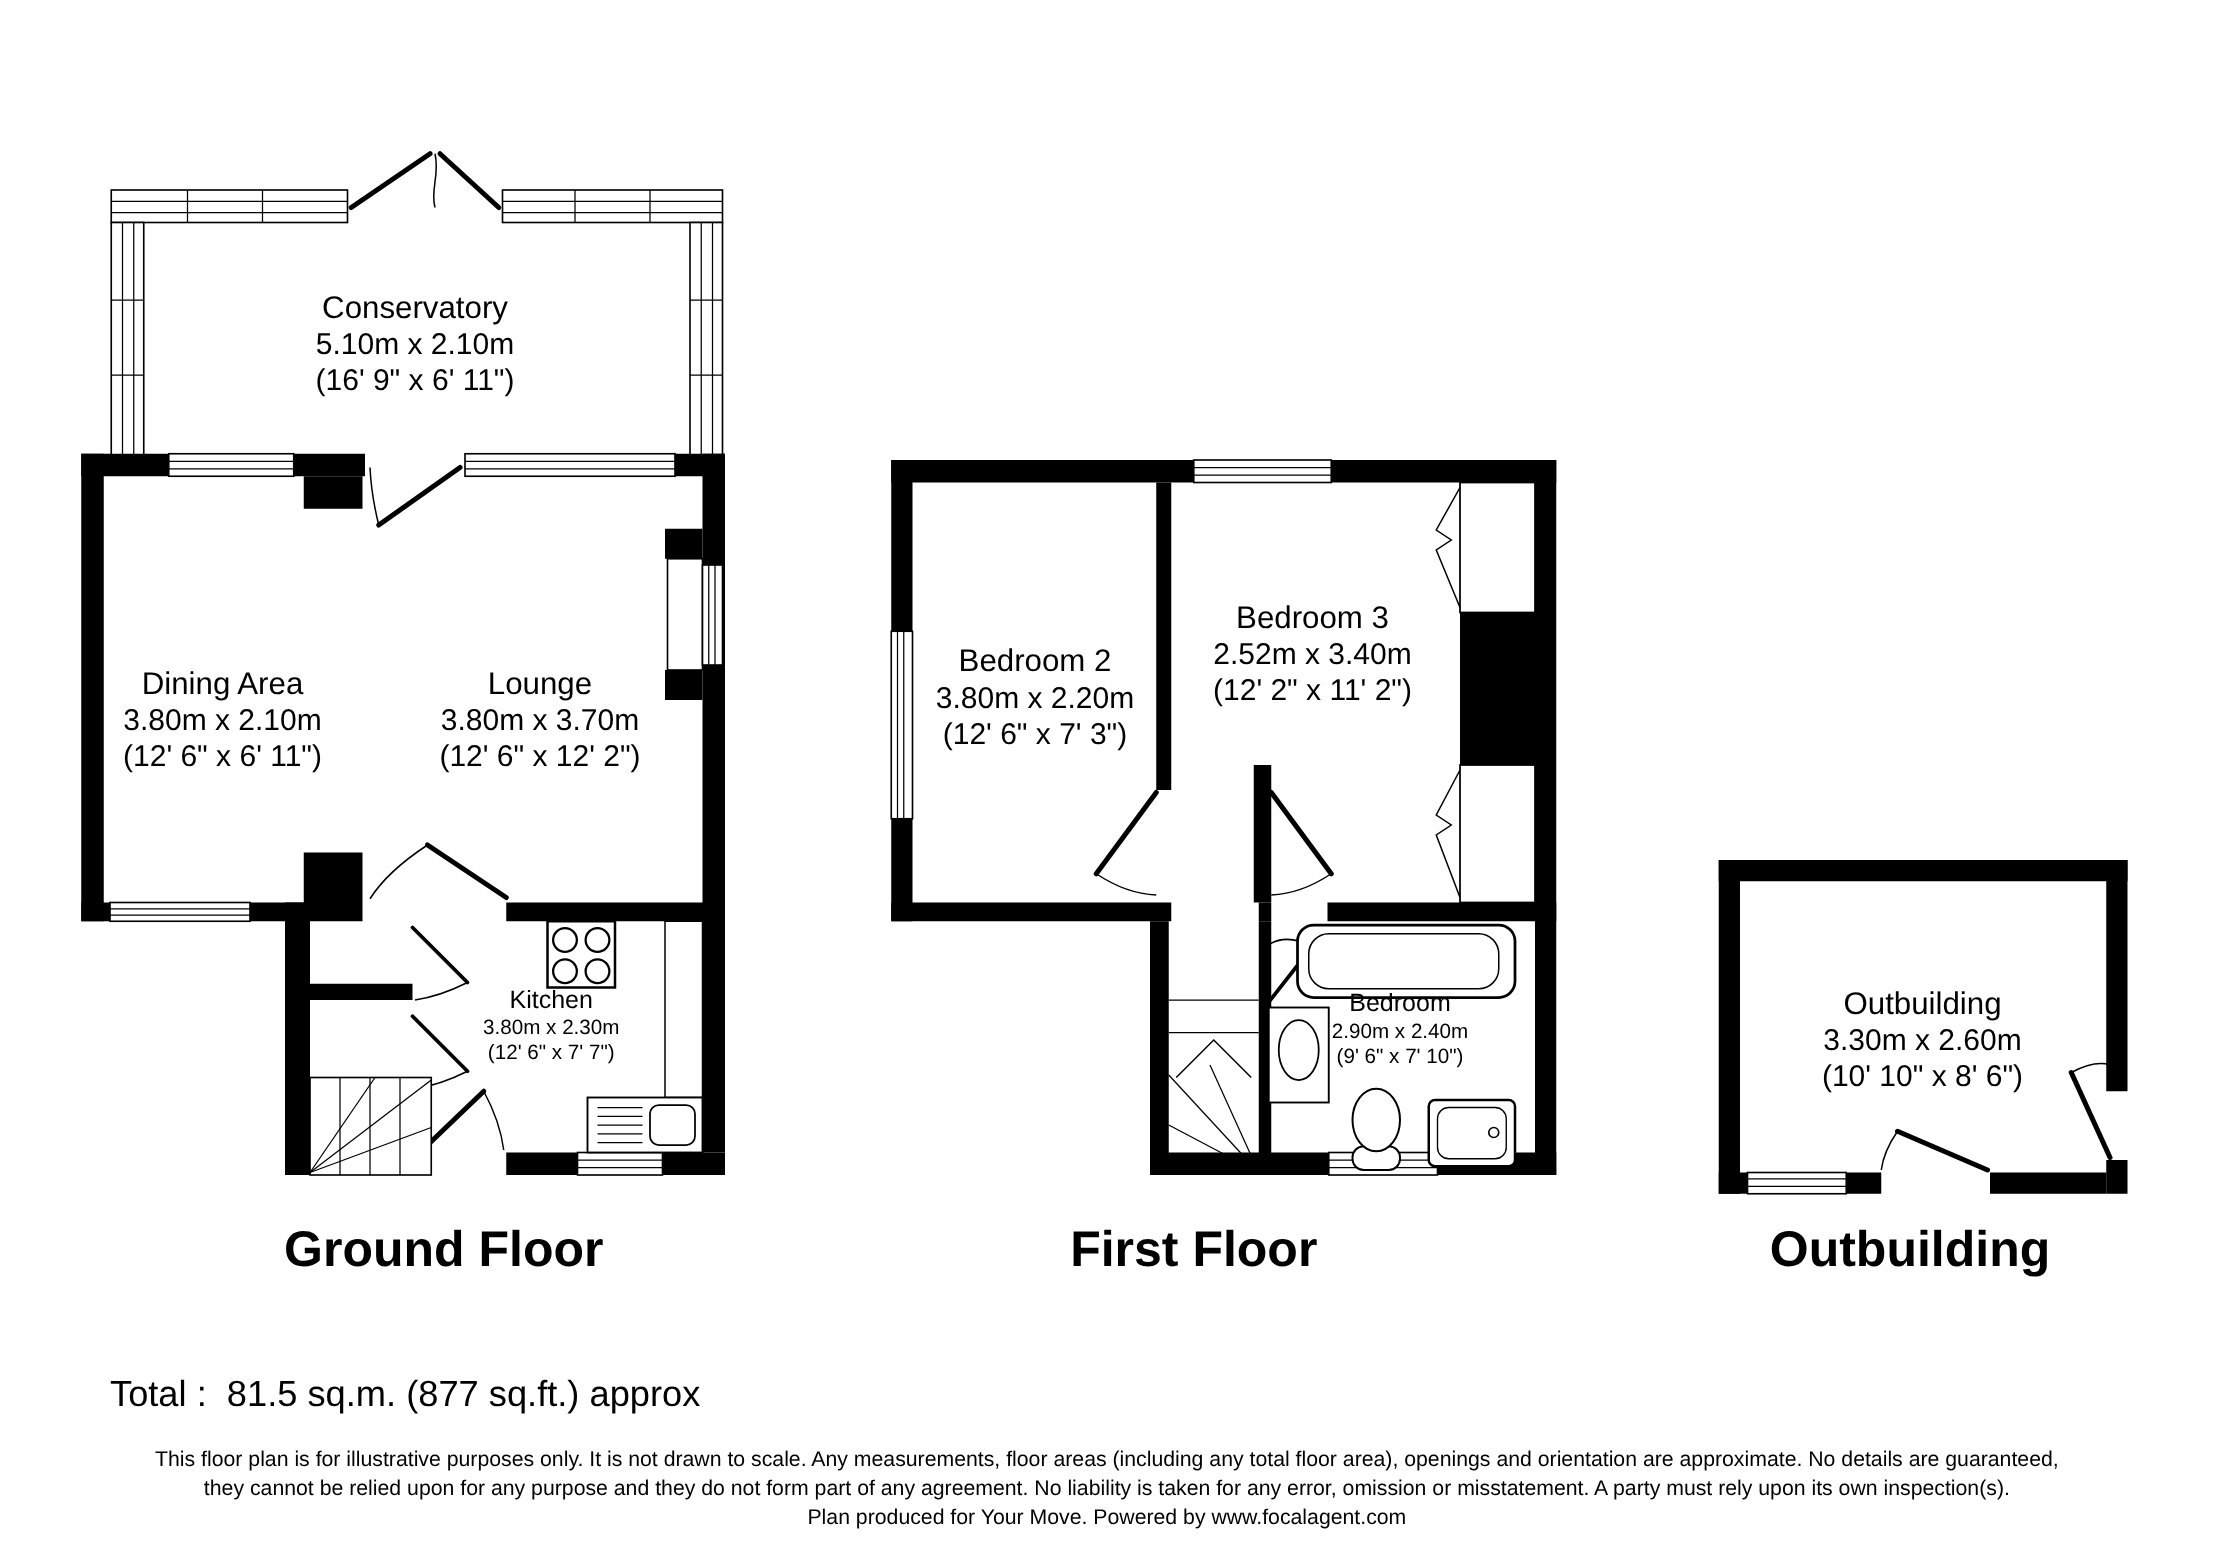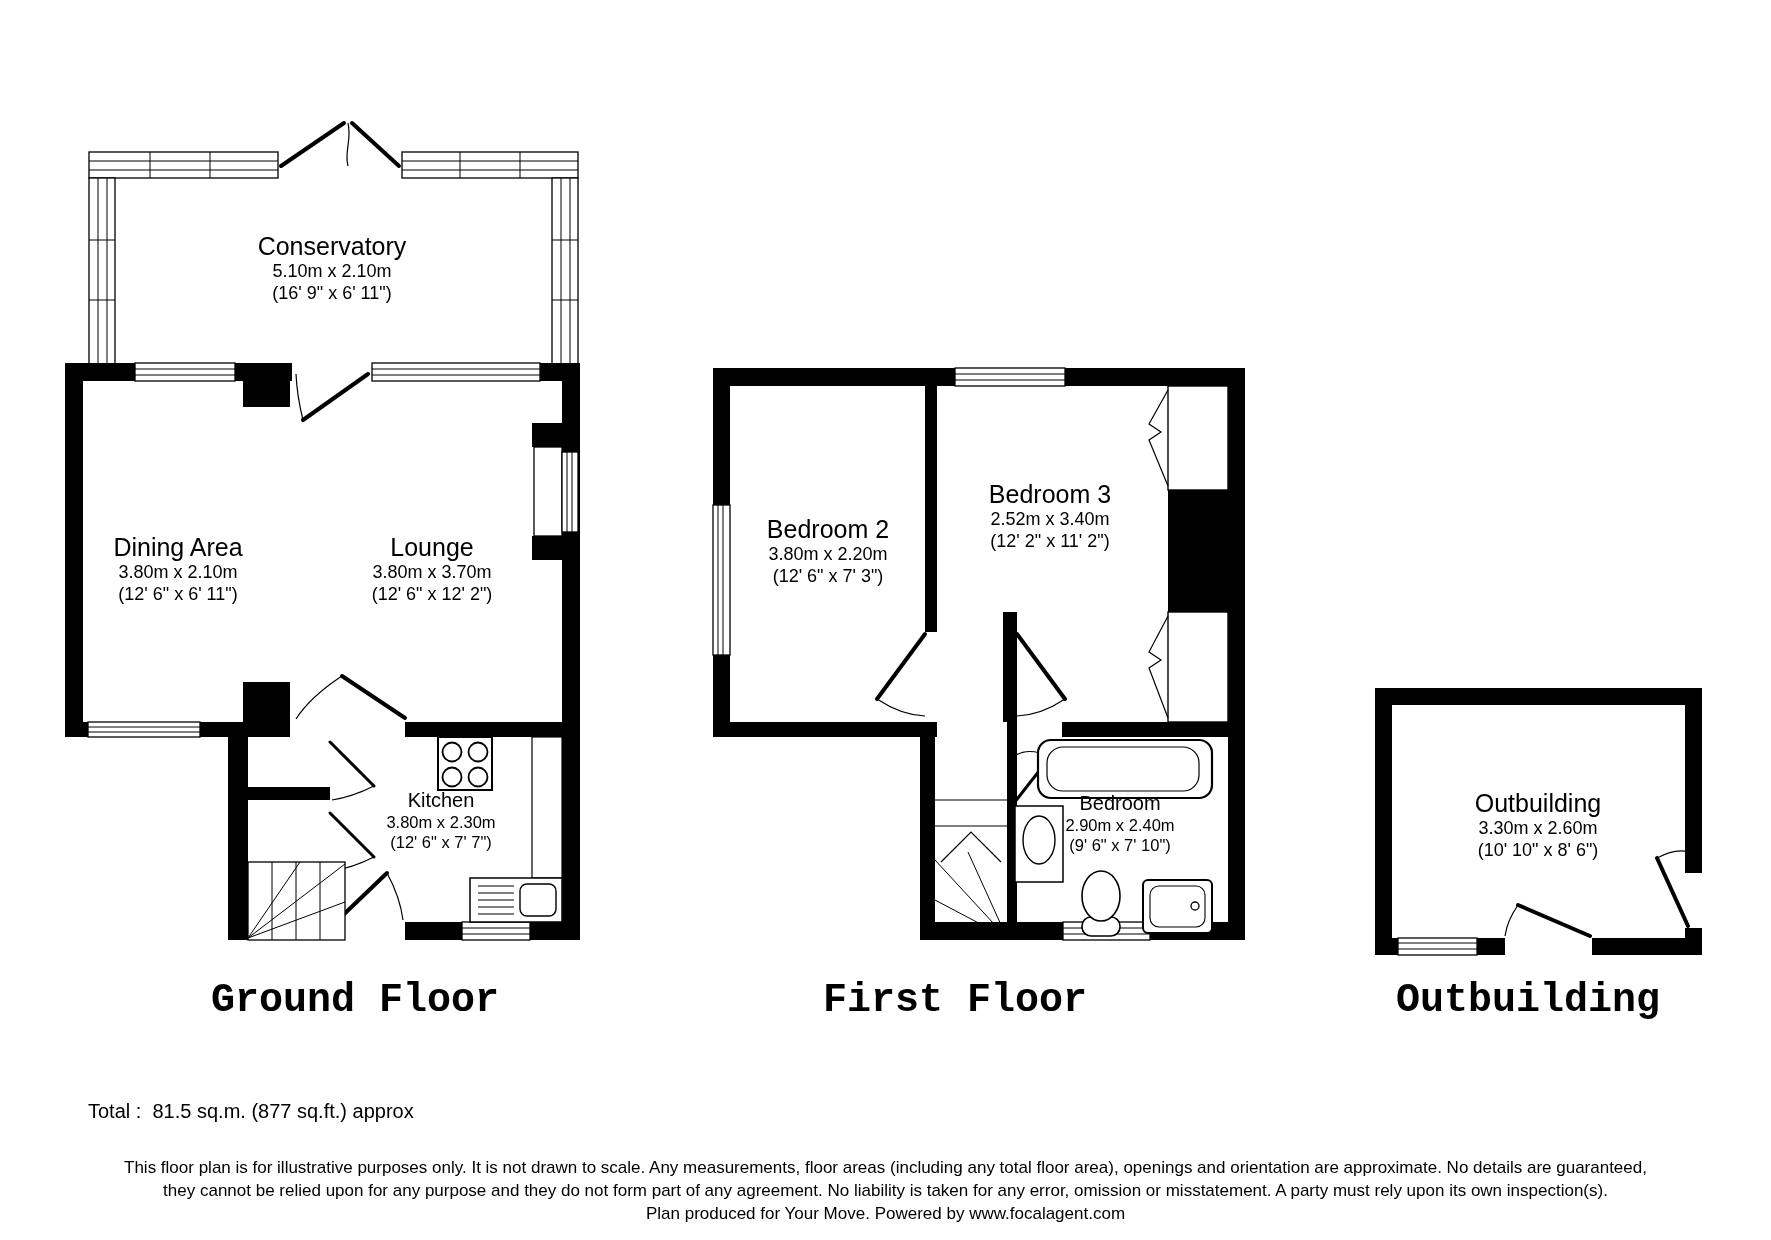--- a/index.html
+++ b/index.html
@@ -10,25 +10,25 @@
   .win{fill:#fff;stroke:#000;stroke-width:1.3;}
   .thin{stroke:#000;stroke-width:1.2;fill:none;}
   .thin2{stroke:#000;stroke-width:1;fill:none;}
   .leaf{stroke:#000;stroke-width:4;fill:none;stroke-linecap:round;}
   .leaf3{stroke:#000;stroke-width:3;fill:none;stroke-linecap:round;}
   .fix{fill:#fff;stroke:#000;stroke-width:1.5;}
   .fix2{fill:#fff;stroke:#000;stroke-width:2;}
   .fixthin{fill:none;stroke:#000;stroke-width:1.1;}
   .label{position:absolute;transform:translateX(-50%);text-align:center;white-space:nowrap;}
   .rname{font-size:25px;line-height:1.15;}
-  .rdim{font-size:18px;line-height:1.22;}
+  .rdim{font-size:24px;line-height:1.22;}
   .sm .rname{font-size:20px;}
   .sm .rdim{font-size:16.5px;text-align:center;}
-  .floor-title{position:absolute;transform:translateX(-50%);font-size:40px;font-weight:bold;white-space:nowrap;font-family:Liberation Mono, monospace;}
-  .total{position:absolute;left:88px;top:1100px;font-size:20px;white-space:pre;}
+  .floor-title{position:absolute;transform:translateX(-50%);font-size:40px;font-weight:bold;white-space:nowrap;}
+  .total{position:absolute;left:88px;top:1100px;font-size:29px;white-space:pre;}
   .disclaimer{position:absolute;left:0;right:0;top:1156px;text-align:center;font-size:17px;line-height:23px;}
 </style>
 </head>
 <body>
 
 <div id="plan">
 
 <svg id="drawing" width="1771" height="1240" viewBox="0 0 1771 1240">
 
   <g>

